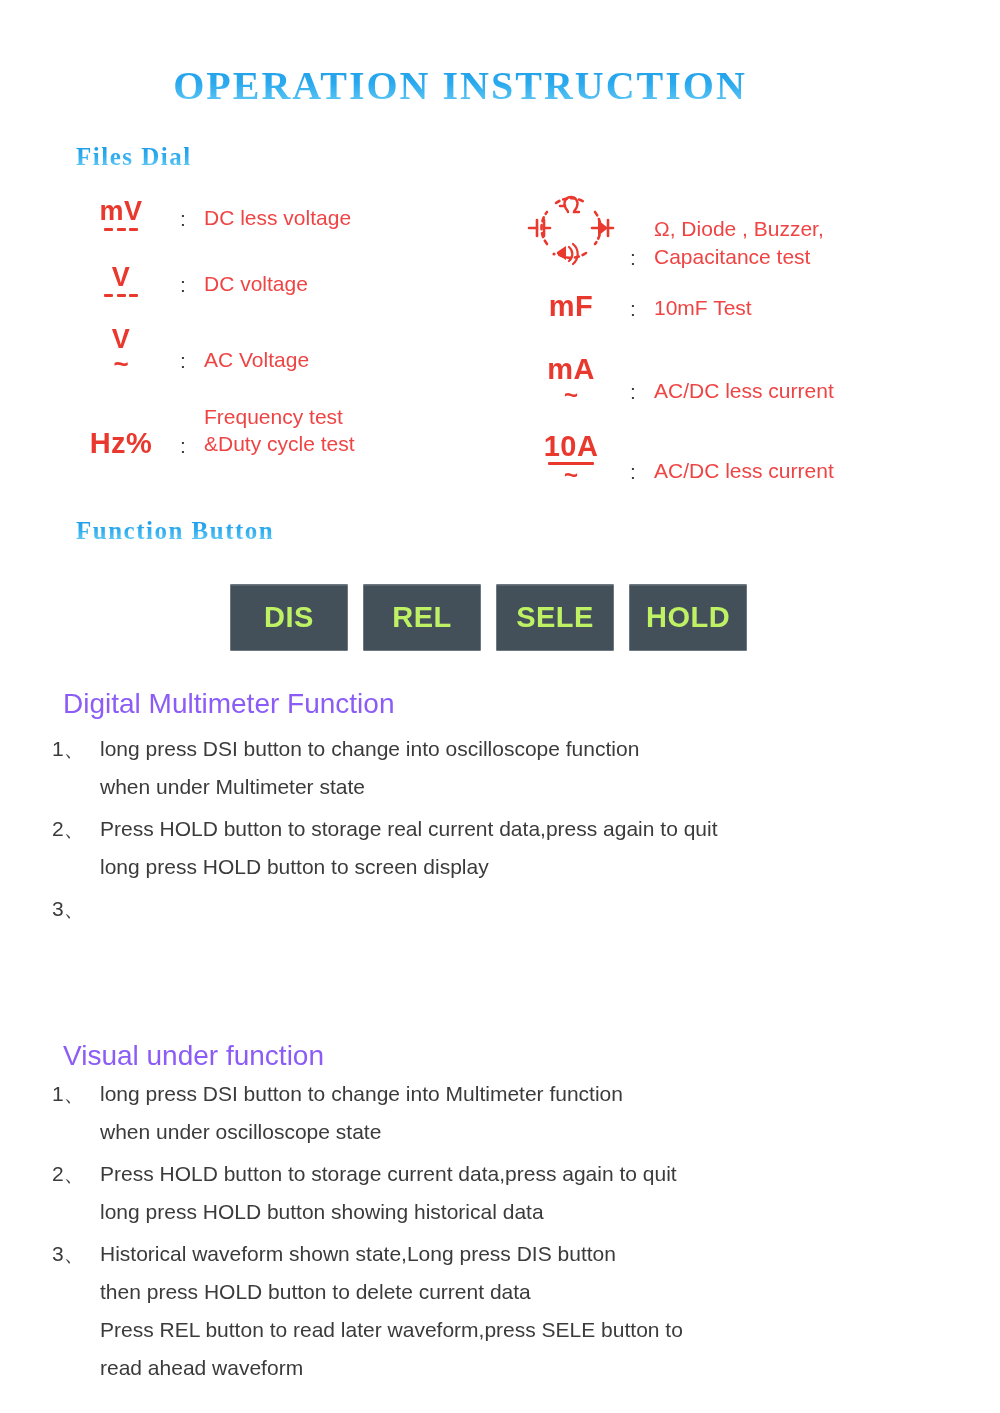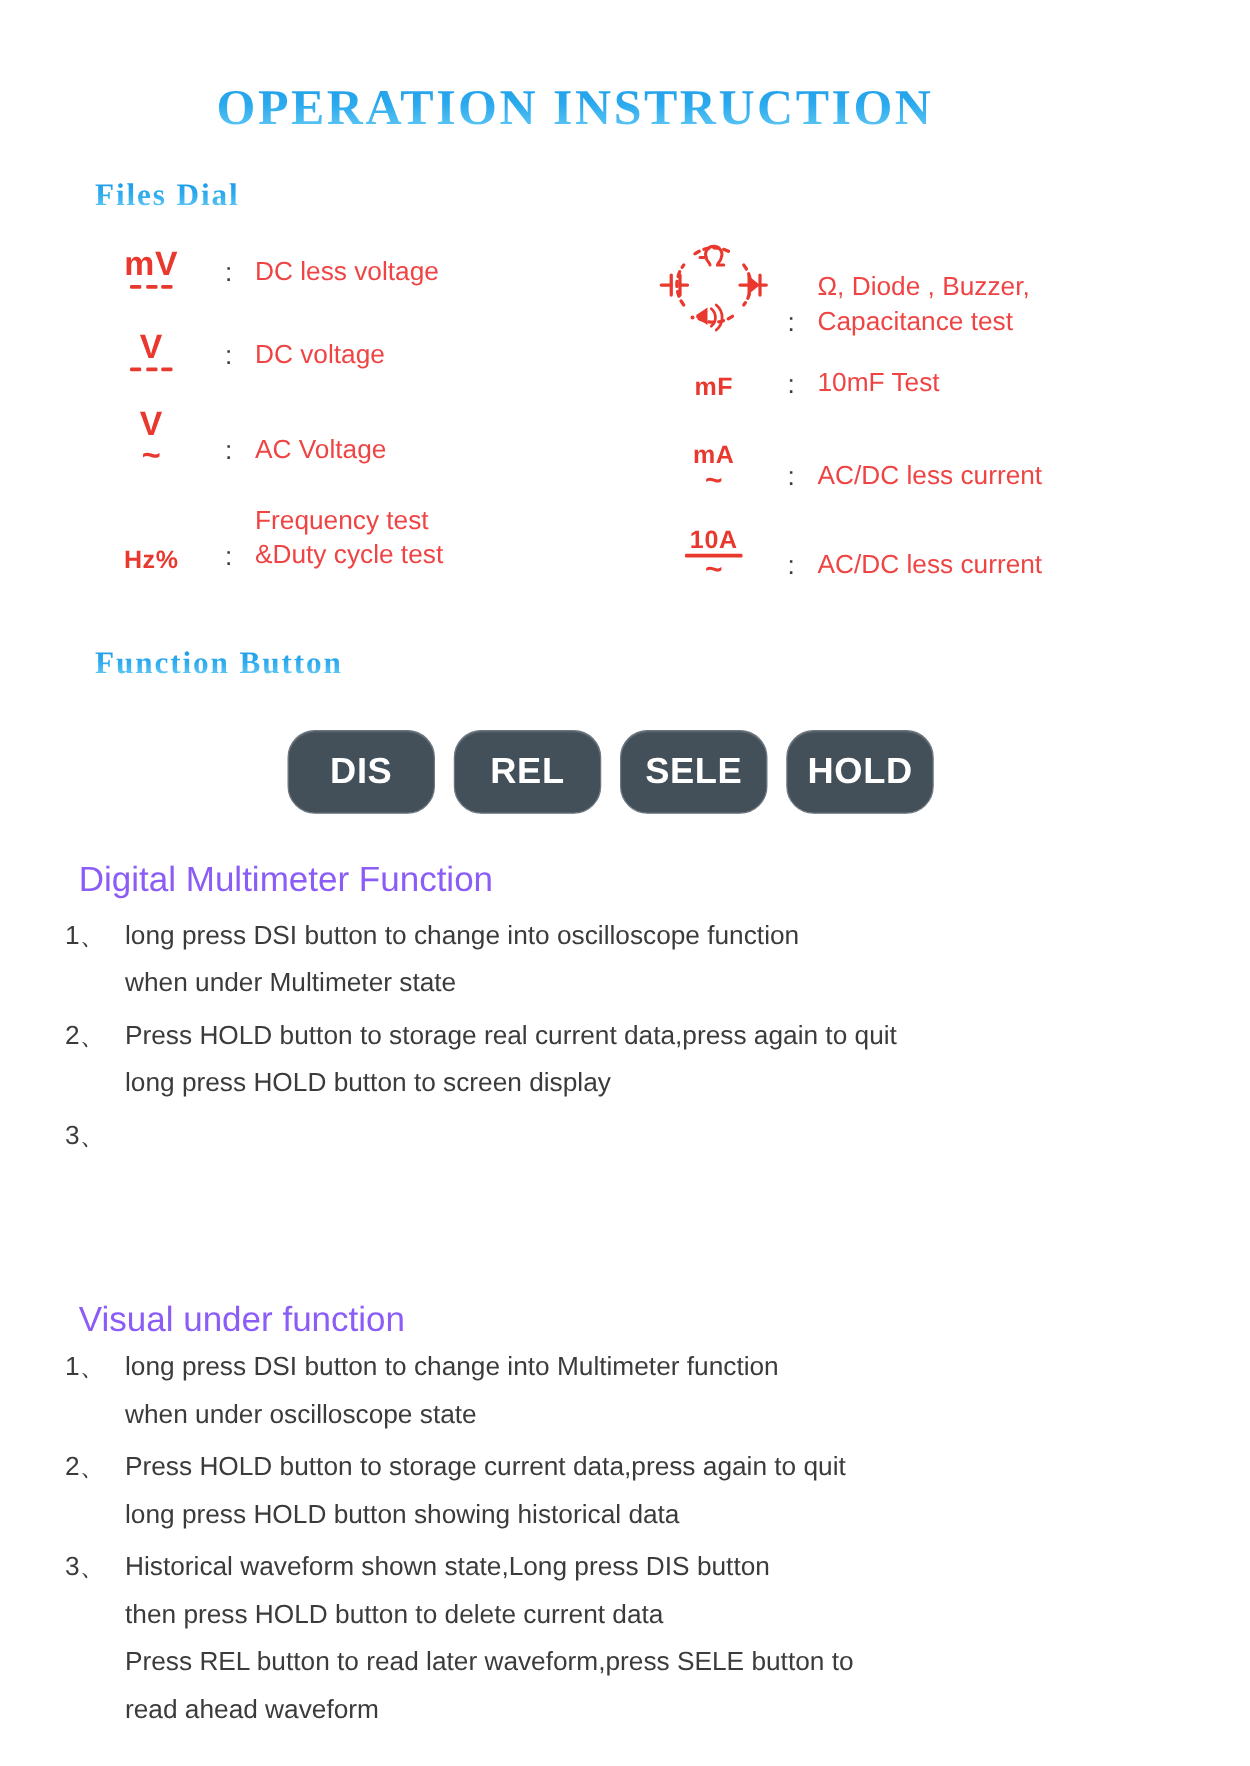--- a/index.html
+++ b/index.html
@@ -104,21 +104,21 @@
     line-height: 1;
     display: inline-block;
     text-align: center;
   }
   .sym-text {
     font-size: 27px;
     letter-spacing: 0.5px;
     display: block;
   }
   .sym-text.big {
-    font-size: 20px;
+    font-size: 29px;
   }
   
   .mark-dc {
     display: block;
     width: 34px;
     margin: 3px auto 0 auto;
   }
   .mark-dc .bar {
     height: 3px;
     background: #e9382e;
@@ -180,23 +180,23 @@
   .button-row {
     position: absolute;
     top: 584px;
     left: 230px;
     display: flex;
     gap: 15px;
   }
   .fn-button {
     background: #434f59;
     border: 1px solid #6e7880;
-    border-radius: 22px;
+    border-radius: 1px;
     box-shadow: inset 0 1px 0 rgba(255,255,255,0.12);
-    color: #ffffff;
+    color: #bef264;
     font-size: 29px;
     font-weight: bold;
     letter-spacing: 0.5px;
     height: 67px;
     min-width: 118px;
     padding: 0 16px;
     display: flex;
     align-items: center;
     justify-content: center;
     box-sizing: border-box;

